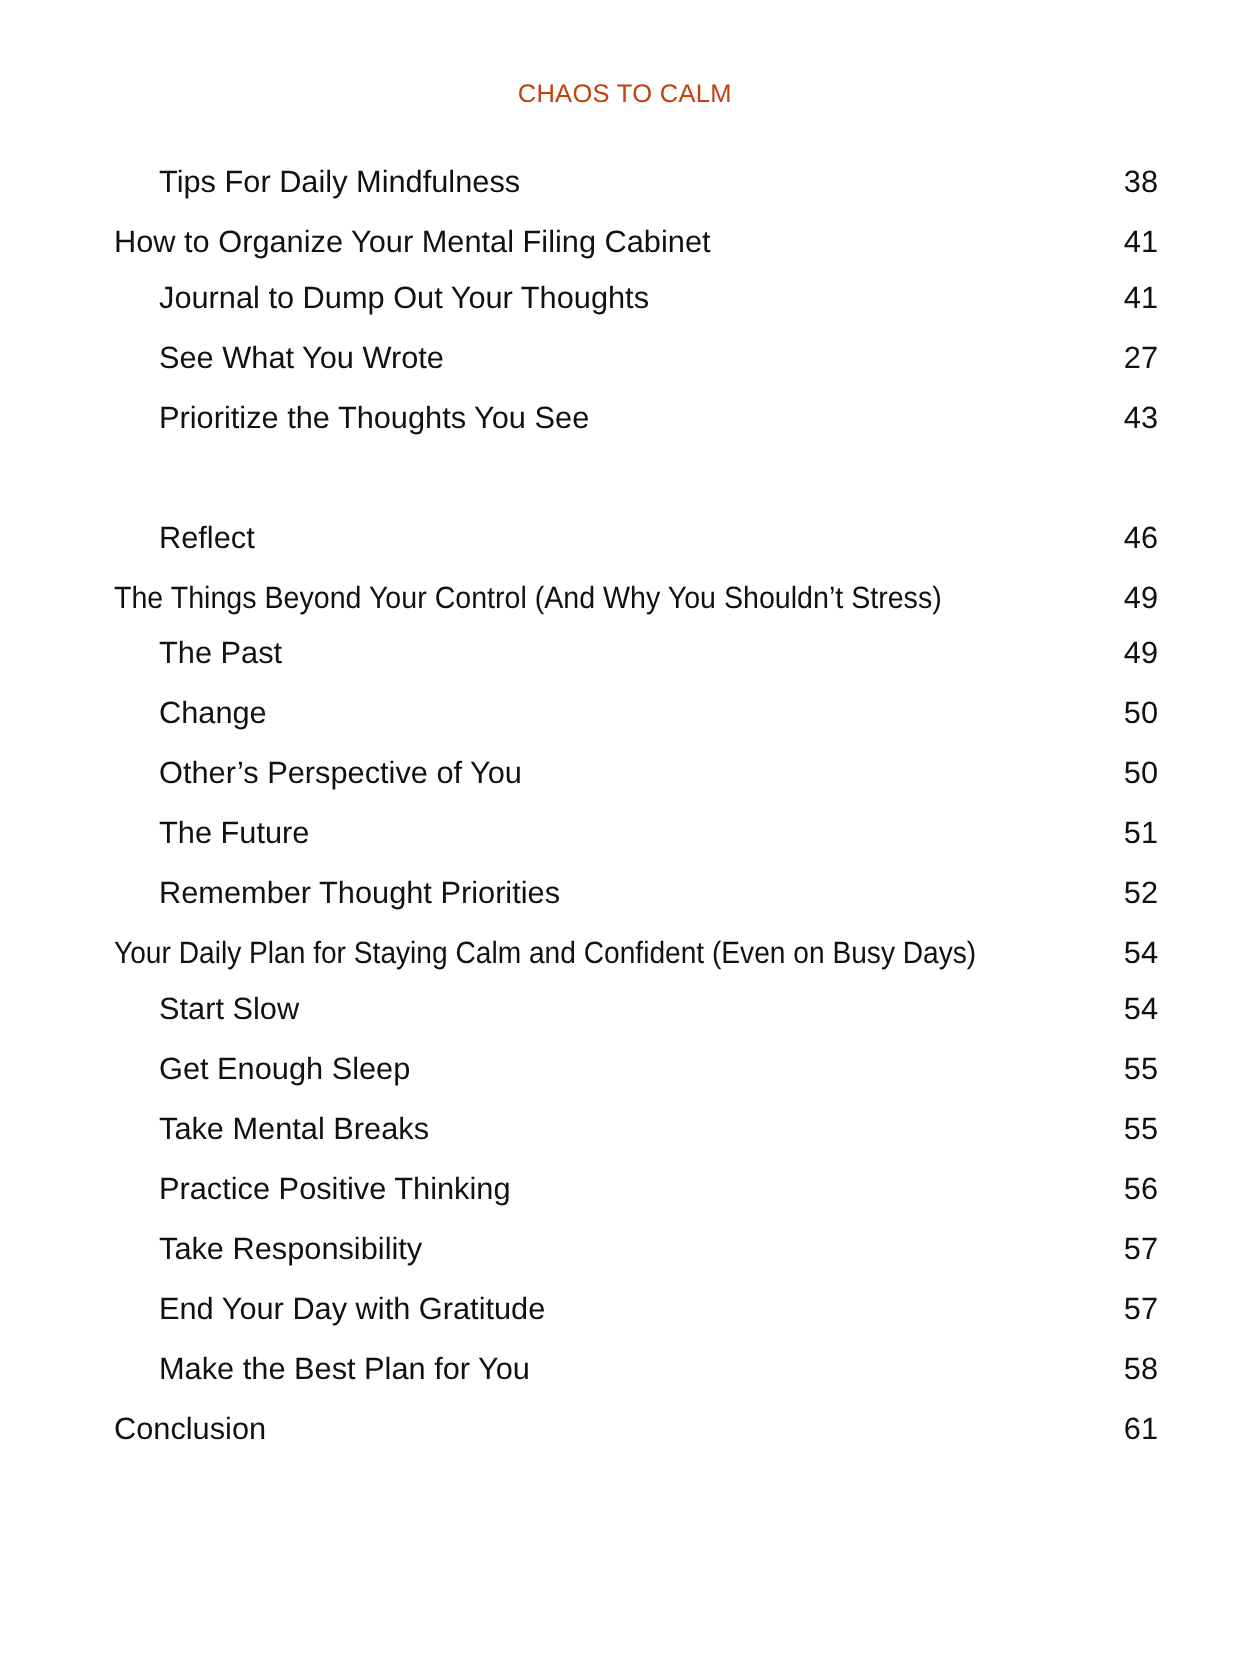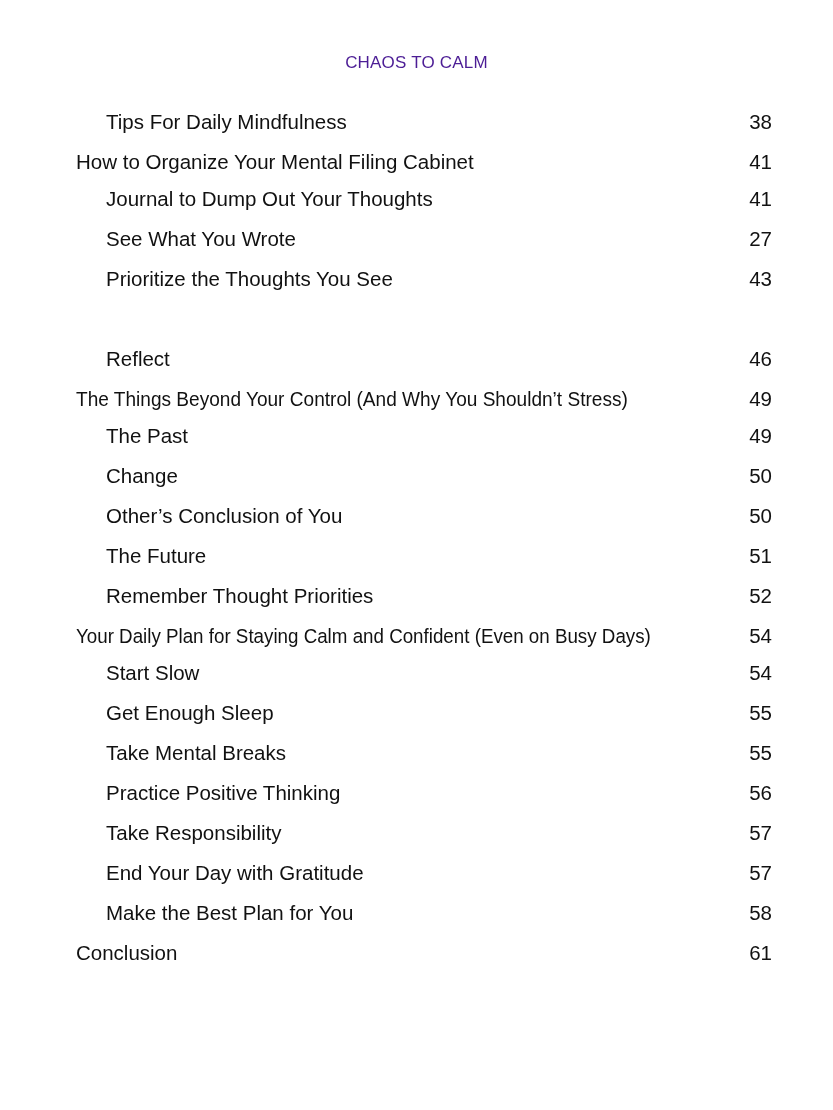--- a/index.html
+++ b/index.html
@@ -16,21 +16,21 @@
       color: #111111;
     }
     .page-header {
       position: absolute;
       top: 53px;
       left: 0;
       width: 833px;
       text-align: center;
       font-size: 17px;
       letter-spacing: 0.2px;
-      color: #4c1d95;
+      color: #c2410c;
     }
     .toc {
       position: absolute;
       top: 0;
       left: 0;
       width: 763px;
       height: 1110px;
     }
     .toc-entry {
       position: absolute;
@@ -109,21 +109,21 @@
     <span class="title">The Past</span>
     <span class="page">49</span>
   </div>
 
   <div class="toc-entry level-2" style="top:463px">
     <span class="title">Change</span>
     <span class="page">50</span>
   </div>
 
   <div class="toc-entry level-2" style="top:503px">
-    <span class="title">Other’s Conclusion of You</span>
+    <span class="title">Other’s Perspective of You</span>
     <span class="page">50</span>
   </div>
 
   <div class="toc-entry level-2" style="top:543px">
     <span class="title">The Future</span>
     <span class="page">51</span>
   </div>
 
   <div class="toc-entry level-2" style="top:583px">
     <span class="title">Remember Thought Priorities</span>

